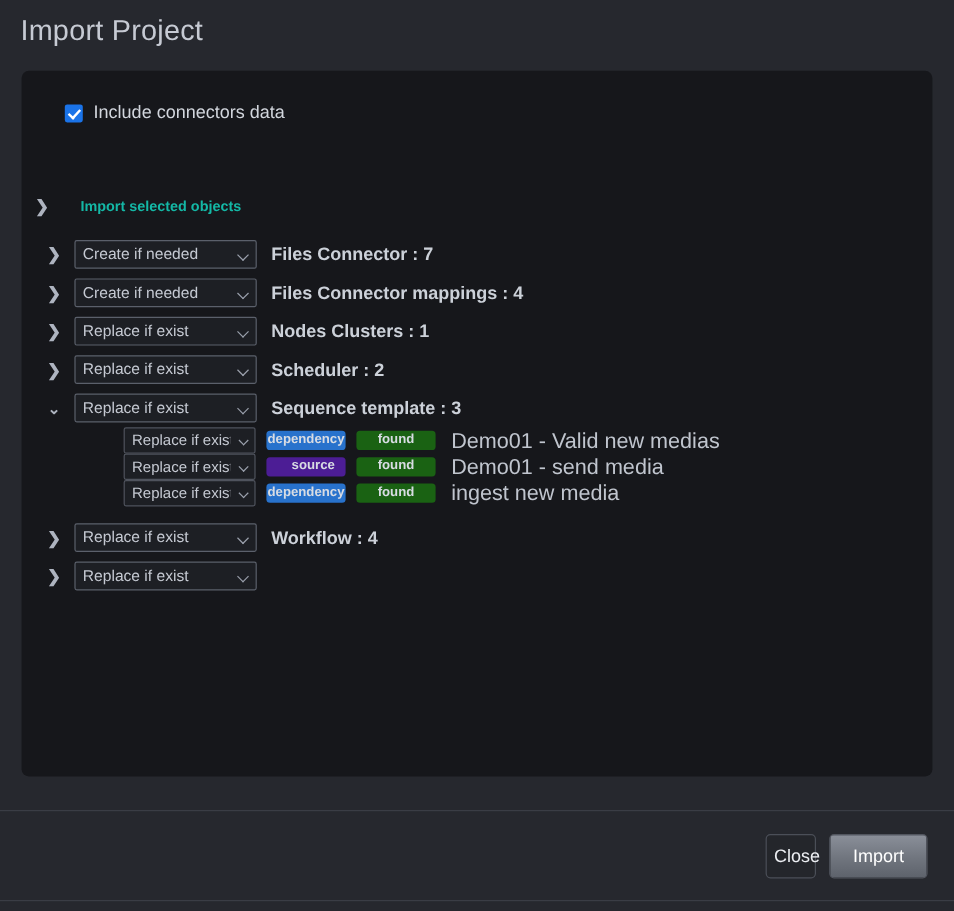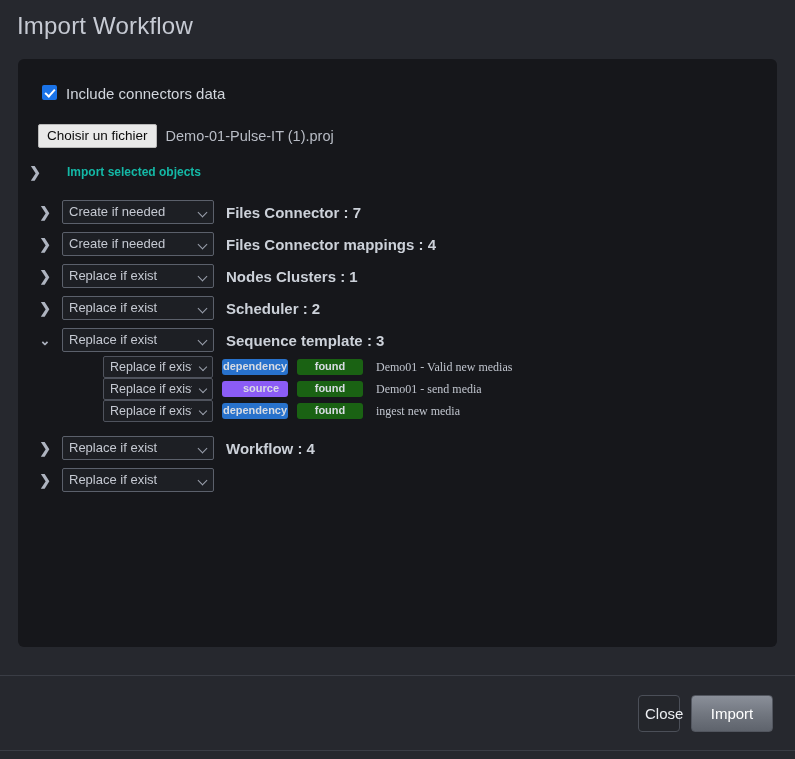--- a/index.html
+++ b/index.html
@@ -32,23 +32,23 @@
     position: absolute;
     left: 18px; top: 59px;
     width: 759px; height: 588px;
     background: #16171b;
     border-radius: 6px;
   }
 
   
   .chk-row {
     position: absolute;
-    left: 24px; top: 26px;
-    display: flex;
-    align-items: flex-start;
+    left: 36px; top: 26px;
+    display: flex;
+    align-items: flex-end;
     gap: 9px;
   }
   .chk-box {
     width: 15px; height: 15px;
     background: #1a73e8;
     border-radius: 2px;
     position: relative;
     flex: 0 0 auto;
   }
   .chk-box::after {
@@ -184,28 +184,27 @@
     color: #d8dce3;
     border-radius: 3px;
     padding: 2px 0 3px 0;
     text-align: center;
     width: 66px;
     margin-left: 9px;
     white-space: nowrap;
     line-height: 11px;
   }
   .badge.dependency { background: #2872cc; }
-  .badge.source     { background: #8b5cf6; padding-left: 12px; }
+  .badge.source     { background: #4c1d95; padding-left: 12px; }
   .badge.found      { background: #1a6213; }
   .sub-label {
     margin-left: 13px;
-    font-size: 12px;
+    font-size: 18px;
     color: #c0c5ce;
     white-space: nowrap;
-    font-family: Liberation Serif, serif;
   }
 
   
   .divider {
     position: absolute;
     left: 0; width: 795px;
     height: 1px;
     background: #3a3d45;
   }
   .divider.top { top: 675px; }
@@ -238,33 +237,29 @@
     border: 1px solid #52565f;
     color: #ffffff;
     width: 82px; height: 37px;
   }
 </style>
 </head>
 <body>
 
 <div id="app">
 
-  <div class="page-title">Import Workflow</div>
+  <div class="page-title">Import Project</div>
 
   <div class="panel">
 
     <div class="chk-row">
       <span class="chk-box"></span>
       <span class="chk-label">Include connectors data</span>
     </div>
 
-    <div class="file-row">
-      <button class="file-btn">Choisir un fichier</button>
-      <span class="file-name">Demo-01-Pulse-IT (1).proj</span>
-    </div>
 
     <div class="section-head">
       <span class="chev">❯</span>
       <span class="section-title">Import selected objects</span>
     </div>
 
     <div class="rows" id="rows-host">
         <div class="obj-row">
           <span class="chev">❯</span>
           <span class="sel-wrap"><select class="pick"><option>Create if needed</option><option>Replace if exist</option></select></span>

